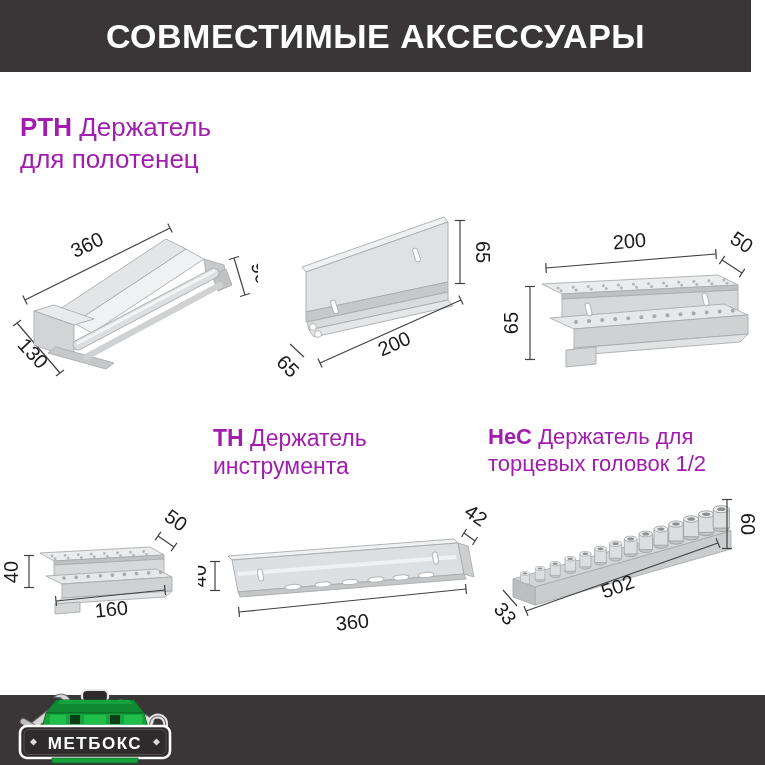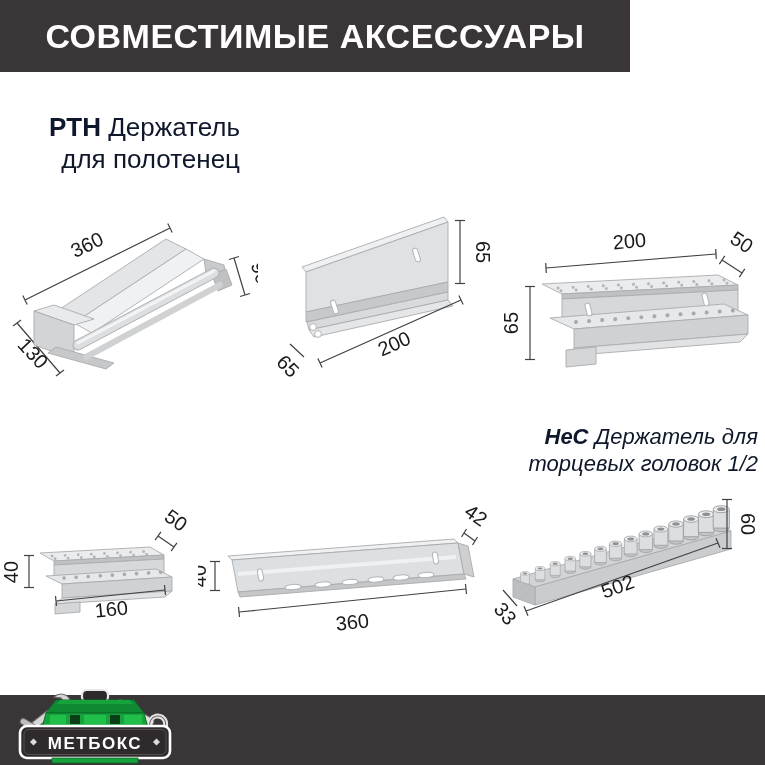--- a/index.html
+++ b/index.html
@@ -1,50 +1,51 @@
 <!DOCTYPE html>
 <html><head>
 <meta charset="utf-8">
 <style>
   html,body{margin:0;padding:0;background:#ffffff;}
   #page{position:relative;width:765px;height:765px;overflow:hidden;background:#ffffff;
         font-family:"Liberation Sans",sans-serif;}
   
-  .hdr{position:absolute;left:0;top:0;width:630px;height:72px;background:#3a3536;
+  .hdr{position:absolute;left:0;top:0;width:751px;height:72px;background:#3a3536;
        display:flex;align-items:center;justify-content:center;}
   .hdr h1{margin:0;color:#ffffff;font-size:34px;font-weight:bold;letter-spacing:.5px;}
   
-  .ptitle{position:absolute;text-align:right;color:#0f172a;line-height:1.22;}
+  .ptitle{position:absolute;text-align:left;color:#a21caf;line-height:1.22;}
   .ptitle .code{font-weight:bold;margin-right:.28em;}
   .r1{font-size:26px;}
   .r2{font-size:23px;}
   .t1{left:20px;top:112px;width:220px;}
   .t2{left:260px;top:112px;width:240px;}
   .t3{left:520px;top:112px;width:220px;}
   .t4{left:10px;top:424px;width:180px;}
   .t5{left:213px;top:424px;width:250px;}
-  .t6{left:488px;top:424px;width:270px;font-size:22px;font-style:italic;}
+  .t6{left:488px;top:424px;width:270px;font-size:22px;}
   
   .pimg{position:absolute;}
   .dim{font-family:"Liberation Sans",sans-serif;font-size:20px;fill:#1a1a1c;}
   .dl{stroke:#3f4144;stroke-width:1.2;fill:none;}
   
   .footbar{position:absolute;left:0;top:695px;width:765px;height:70px;background:#3a3536;}
   .logo{position:absolute;left:12px;top:686px;z-index:2;}
 </style>
 </head>
 <body>
 
 <div id="page">
 
   <div class="hdr">
     <h1>СОВМЕСТИМЫЕ АКСЕССУАРЫ</h1>
   </div>
 
   <div class="ptitle r1 t1"><span class="code">PTH</span><span>Держатель для полотенец</span></div>
+  <div class="ptitle r2 t5"><span class="code">TH</span><span>Держатель инструмента</span></div>
   <div class="ptitle r2 t6"><span class="code">HeC</span><span>Держатель для торцевых головок 1/2</span></div>
 
   <svg class="pimg" style="left:8px;top:215px" width="250" height="185" viewBox="0 0 250 185">
     <g class="dl">
       <line x1="17" y1="85" x2="162" y2="13"></line>
       <line x1="14.8" y1="80.5" x2="19.2" y2="89.5"></line>
         <line x1="159.8" y1="8.5" x2="164.2" y2="17.5"></line>
       <line x1="226" y1="43" x2="237" y2="80"></line>
       <line x1="221" y1="44.5" x2="231" y2="41.5"></line>
         <line x1="232" y1="81.5" x2="242" y2="78.5"></line>

